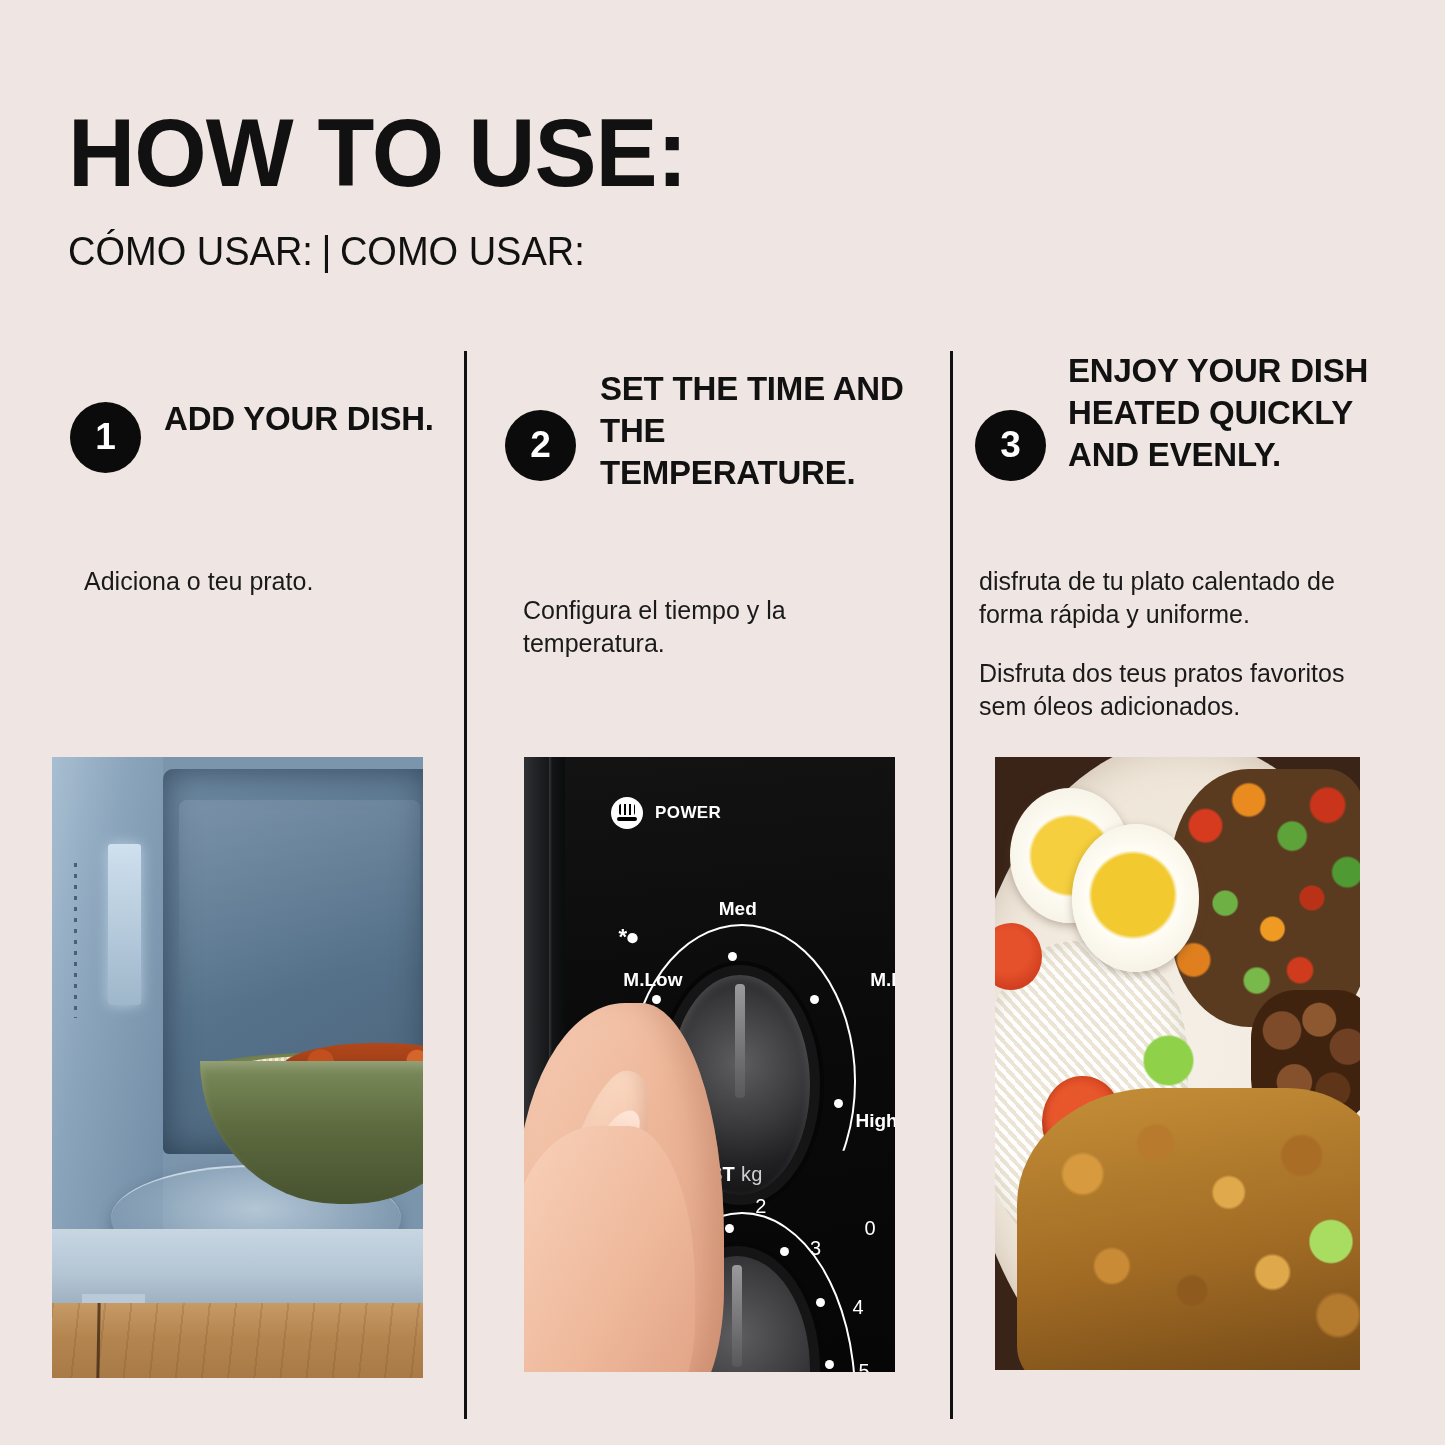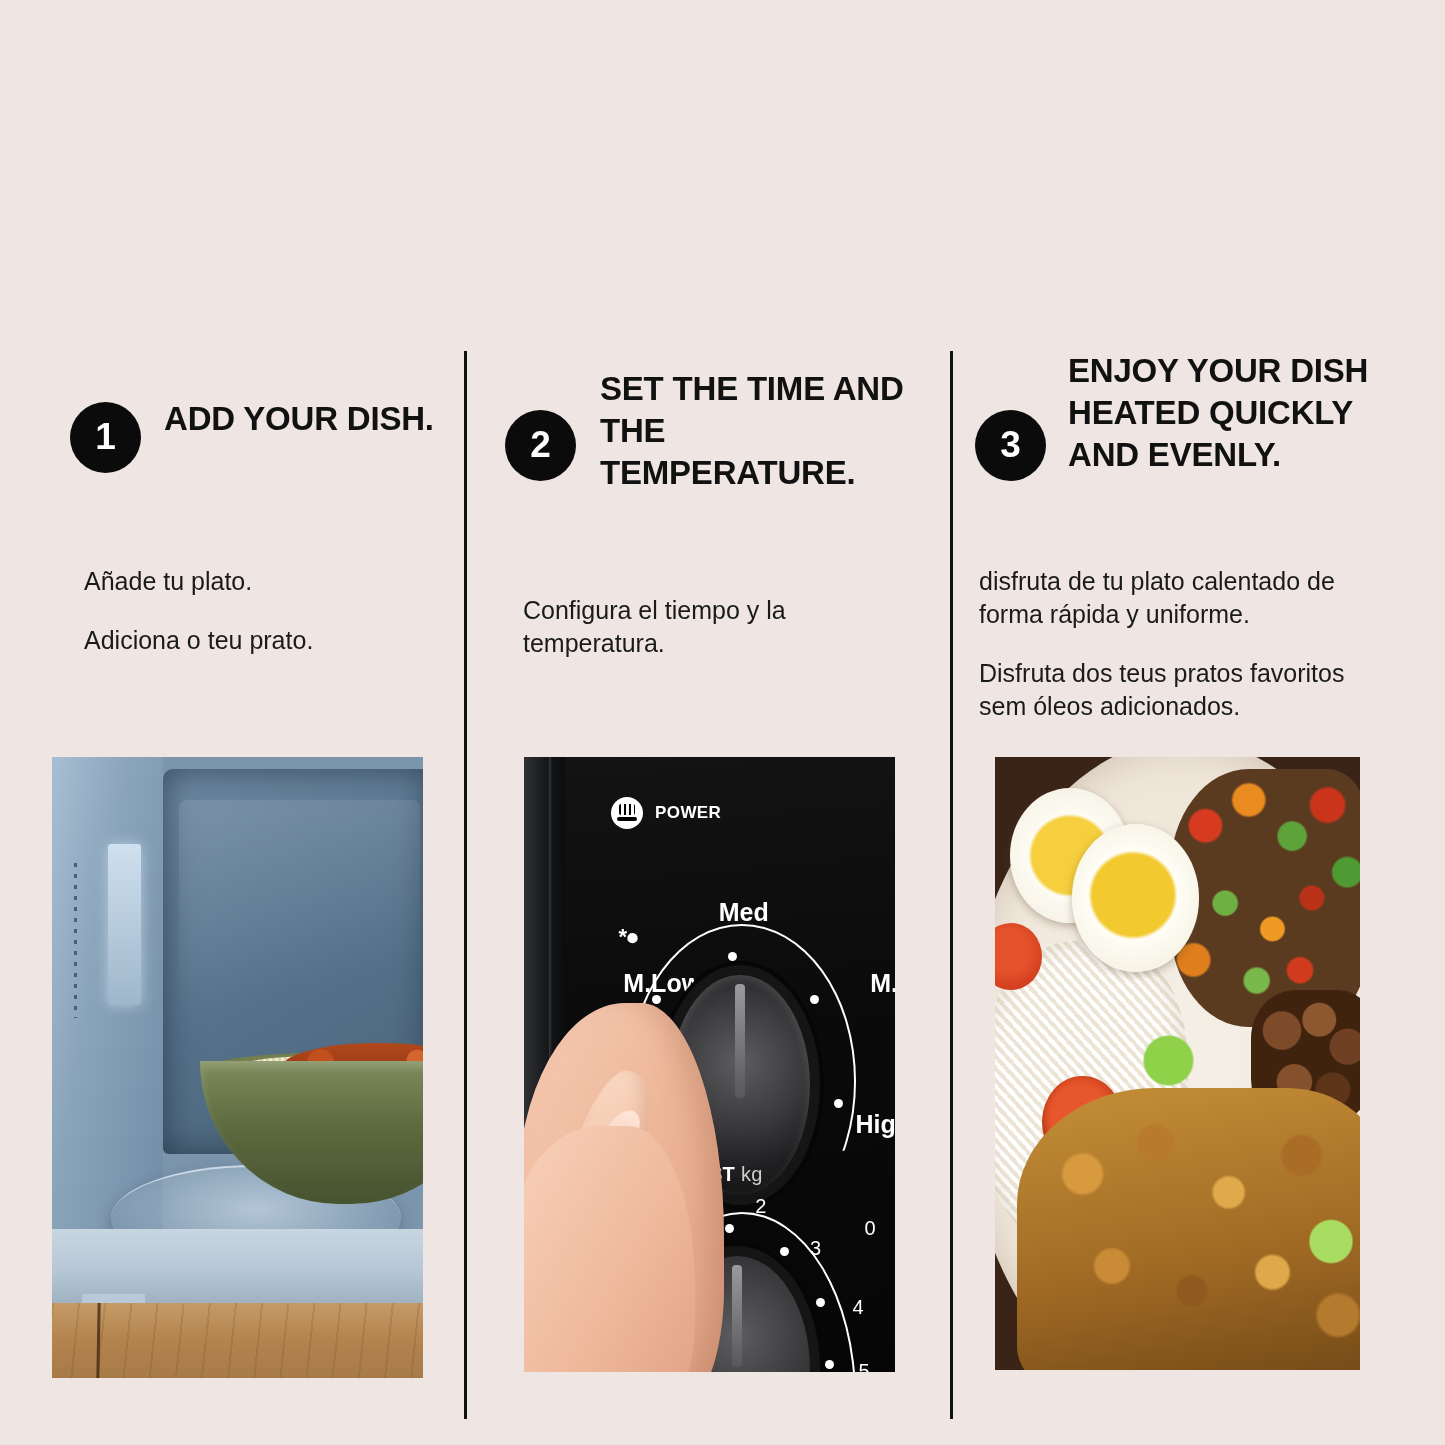--- a/index.html
+++ b/index.html
@@ -295,21 +295,21 @@
     background: linear-gradient(180deg, #9a9a9c, #58585a);
     border-radius: 4px;
   }
   .cp-tick {
     position: absolute; width: 9px; height: 9px; border-radius: 50%;
     background: #ffffff;
   }
   .cp-lab {
     position: absolute;
     color: #ffffff;
-    font-size: 25px;
+    font-size: 19px;
     font-weight: 700;
     white-space: nowrap;
   }
   .cp-lab.dim { color: #cfcfcf; }
   .cp-defrost-row {
     position: absolute; left: 22%; top: 66%;
     color: #ffffff; font-size: 20px; font-weight: 700; letter-spacing: 0.3px;
   }
   .cp-defrost-row .kg { font-weight: 400; color: #cfcfcf; }
   .cp-dial2-zone {
@@ -450,31 +450,36 @@
   .fd-herb2 {
     position:absolute; right:2%; bottom:16%; width:12%; height:10%;
     background: radial-gradient(circle at 50% 50%, #a8dd62 0 55%, transparent 60%);
   }
 </style>
 </head>
 <body>
 
 <div class="page">
 
+  <div class="header">
+    <h1 class="main-title">HOW TO USE:</h1>
+    <p class="sub-title">
+      <span>CÓMO USAR:</span><span class="sub-sep">|</span><span>COMO USAR:</span>
+    </p>
+  </div>
 
   <div class="divider d1"></div>
   <div class="divider d2"></div>
 
   <div class="col col1">
     <div class="step-head">
       <div class="badge">1</div>
       <h2 class="step-title">ADD YOUR DISH.</h2>
     </div>
     <div class="body-block">
-      <p class="body-line">Añade tu plato.</p>
       <p class="body-line">Adiciona o teu prato.</p>
     </div>
   </div>
 
   <div class="col col2">
     <div class="step-head">
       <div class="badge">2</div>
       <h2 class="step-title">SET THE TIME AND THE TEMPERATURE.</h2>
     </div>
     <div class="body-block">

